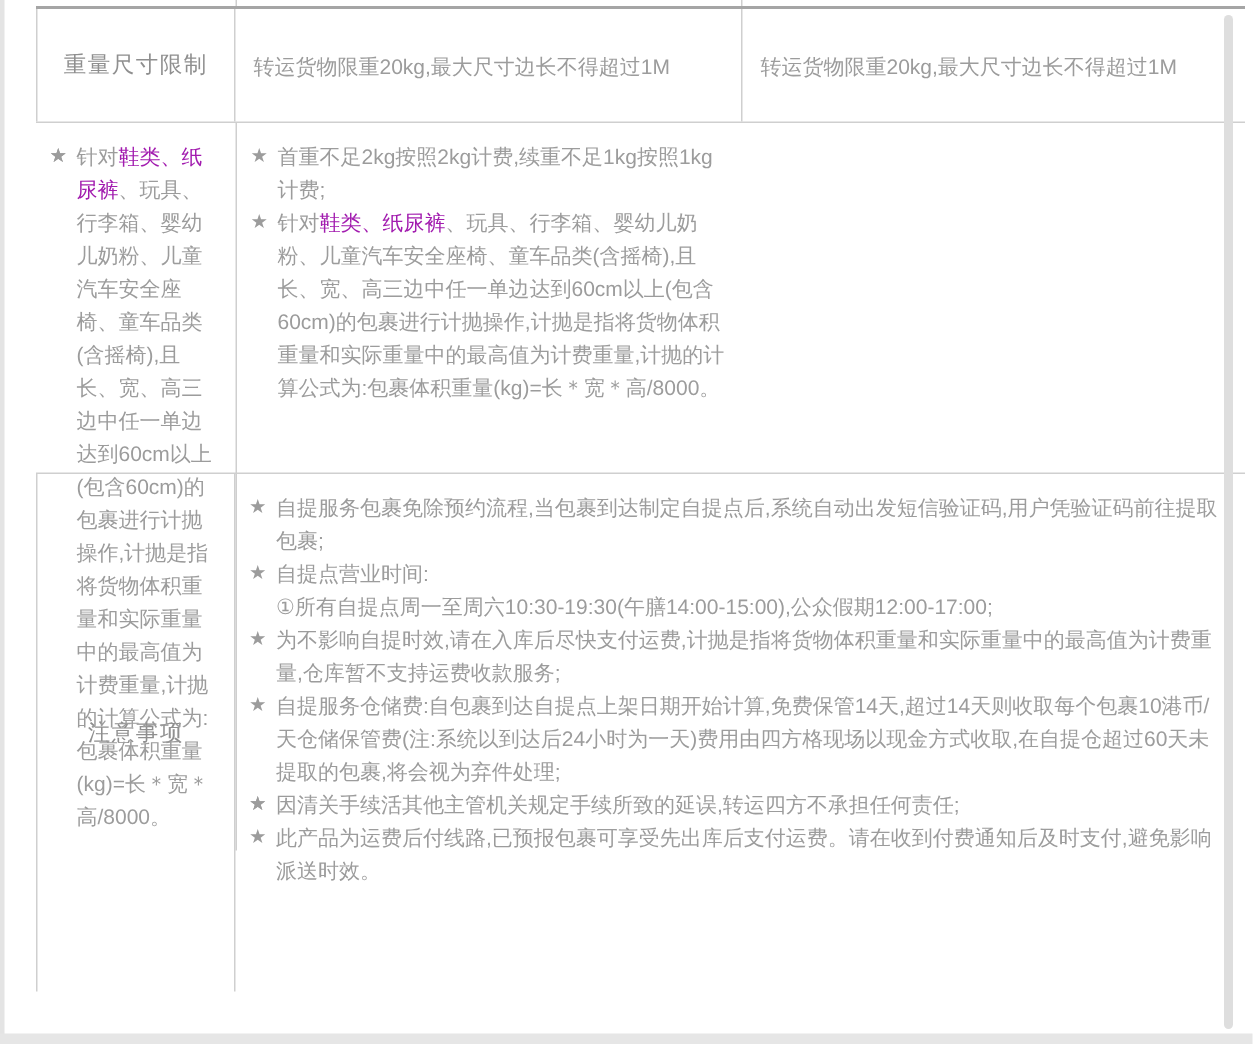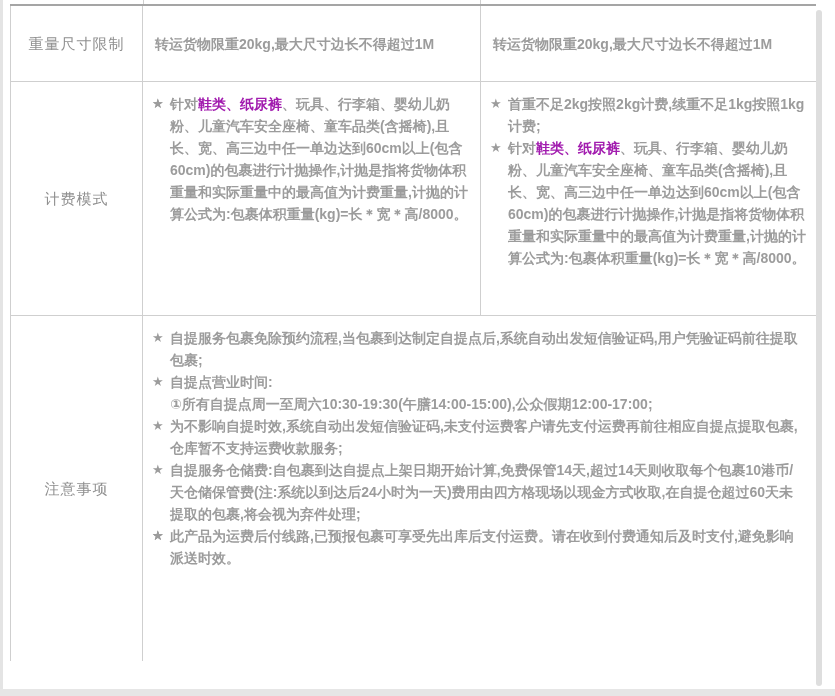--- a/index.html
+++ b/index.html
@@ -6,35 +6,35 @@
   html,body { background:#ffffff; }
   body {
     width:835px; height:696px; position:relative; overflow:hidden;
     font-family:"Liberation Sans","DejaVu Sans",sans-serif;
     color:#9c9c9c; font-size:14px; line-height:22px;
   }
   .edge-left   { position:absolute; left:0; top:0; width:3px; height:696px; background:#e4e4e4; }
   .sb-v        { position:absolute; left:816px; top:10px; width:6px; height:676px; background:#dedede; border-radius:3px; }
   .sb-h        { position:absolute; left:0; top:689px; width:835px; height:7px; background:#e6e6e6; }
 
-  .table { position:absolute; left:10px; top:0; width:806px; background:#fff; }
+  .table { position:absolute; left:24px; top:0; width:806px; background:#fff; }
 
   .sprow { display:grid; grid-template-columns:133px 337px 336px; height:6px;
            border-bottom:2px solid #a5a5a5; }
   .sprow .sp2, .sprow .sp3 { border-left:1px solid #cfcfcf; }
 
   .row { display:grid; grid-template-columns:133px 337px 336px; border-bottom:1px solid #cfcfcf; }
   .row.notes-row { grid-template-columns:133px 673px; border-bottom:none; }
 
   .hcell {
     border-left:1px solid #cfcfcf; border-right:1px solid #cfcfcf;
     display:flex; align-items:center; justify-content:center;
     font-size:15px; color:#8f8f8f; letter-spacing:1px; text-align:center;
   }
-  .ccell { overflow-wrap:break-word;font-weight:bold; }
+  .ccell { overflow-wrap:break-word; }
   .bl    { border-left:1px solid #cfcfcf; }
 
   .vcenter { display:flex; align-items:center; padding:0 10px 0 12px; }
 
   .pad { padding:11px 10px 12px 9px; }
 
   .row-weight  { height:76px; }
   .row-billing { height:234px; }
   .notes-row   { min-height:345px; }
 
@@ -57,21 +57,20 @@
     <div class="sp3"></div>
   </div>
 
   <div class="row row-weight">
     <div class="hcell">重量尺寸限制</div>
     <div class="ccell vcenter">转运货物限重20kg,最大尺寸边长不得超过1M</div>
     <div class="ccell vcenter bl">转运货物限重20kg,最大尺寸边长不得超过1M</div>
   </div>
 
   <div class="row row-billing">
-    <div class="hcell">计费模式</div>
 
     <div class="ccell pad">
       <div class="bullet">
         <span class="star">★</span>
       </div>
       <div class="bullet">
         <span class="star">★</span>
         <span><span>针对</span><span class="red">鞋类、纸尿裤</span><span>、玩具、行李箱、婴幼儿奶粉、儿童汽车安全座椅、童车品类(含摇椅),且长、宽、高三边中任一单边达到60cm以上(包含60cm)的包裹进行计抛操作,计抛是指将货物体积重量和实际重量中的最高值为计费重量,计抛的计算公式为:包裹体积重量(kg)=长＊宽＊高/8000。</span></span>
       </div>
     </div>
@@ -96,31 +95,32 @@
         <span class="star">★</span>
         <span>自提服务包裹免除预约流程,当包裹到达制定自提点后,系统自动出发短信验证码,用户凭验证码前往提取包裹;</span>
       </div>
       <div class="bullet">
         <span class="star">★</span>
         <span>自提点营业时间:</span>
         <div class="subline">①所有自提点周一至周六10:30-19:30(午膳14:00-15:00),公众假期12:00-17:00;</div>
       </div>
       <div class="bullet">
         <span class="star">★</span>
-        <span>为不影响自提时效,系统自动出发短信验证码,未支付运费客户请先支付运费再前往相应自提点提取包裹,仓库暂不支持运费收款服务;</span>
+        <span>为不影响自提时效,请在入库后尽快支付运费,计抛是指将货物体积重量和实际重量中的最高值为计费重量,仓库暂不支持运费收款服务;</span>
       </div>
       <div class="bullet">
         <span class="star">★</span>
         <span>自提服务仓储费:自包裹到达自提点上架日期开始计算,免费保管14天,超过14天则收取每个包裹10港币/天仓储保管费(注:系统以到达后24小时为一天)费用由四方格现场以现金方式收取,在自提仓超过60天未提取的包裹,将会视为弃件处理;</span>
       </div>
       <div class="bullet">
         <span class="star">★</span>
       </div>
       <div class="bullet">
         <span class="star">★</span>
+        <span>因清关手续活其他主管机关规定手续所致的延误,转运四方不承担任何责任;</span>
       </div>
       <div class="bullet">
         <span class="star">★</span>
         <span>此产品为运费后付线路,已预报包裹可享受先出库后支付运费。请在收到付费通知后及时支付,避免影响派送时效。</span>
       </div>
     </div>
   </div>
 
 </div>
 

